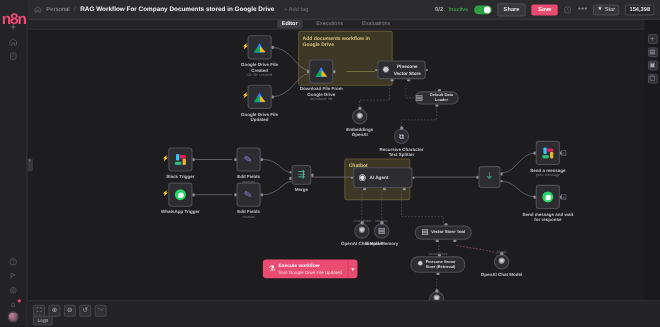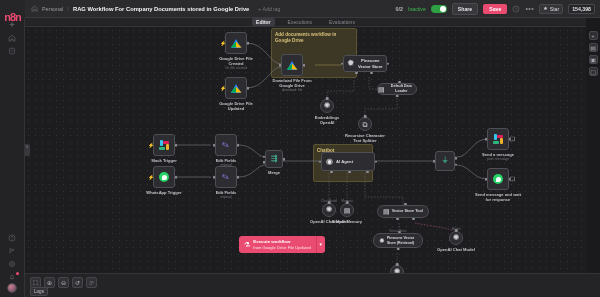--- a/index.html
+++ b/index.html
@@ -12,21 +12,21 @@
   #app { position:relative; width:600px; height:297px; }
 
   
   .topbar {
     position:absolute; top:0; left:0; width:600px; height:18px;
     background:#2b2b2e; border-bottom:1px solid #3a3a3e;
     display:flex; align-items:center; z-index:40;
   }
   .logo-cell { width:25px; height:18px; display:flex; align-items:center; justify-content:center;
     background:#262629; }
-  .logo-mark { font-size:11px; color:#ea4b71; font-weight:bold; letter-spacing:-1px; line-height:1;margin-top:17px; }
+  .logo-mark { font-size:14px; color:#ea4b71; font-weight:bold; letter-spacing:-1px; line-height:1;margin-top:17px; }
   .bc { display:flex; align-items:center; gap:4px; padding-left:6px; }
   .bc-home { width:7px; height:7px; opacity:.6; }
   .bc-personal { font-size:5.4px; color:#9a9aa0; }
   .bc-sep { font-size:6px; color:#5a5a60; }
   .bc-title { font-size:5.8px; color:#f2f2f4; font-weight:bold; }
   .bc-addtag { font-size:5.2px; color:#76767c; margin-left:5px; }
 
   .top-right { margin-left:auto; display:flex; align-items:center; gap:5px; padding-right:5px; }
   .tr-count { font-size:5.4px; color:#b4b4b8; font-weight:bold; }
   .tr-active { font-size:5.2px; color:#3fb950; }

